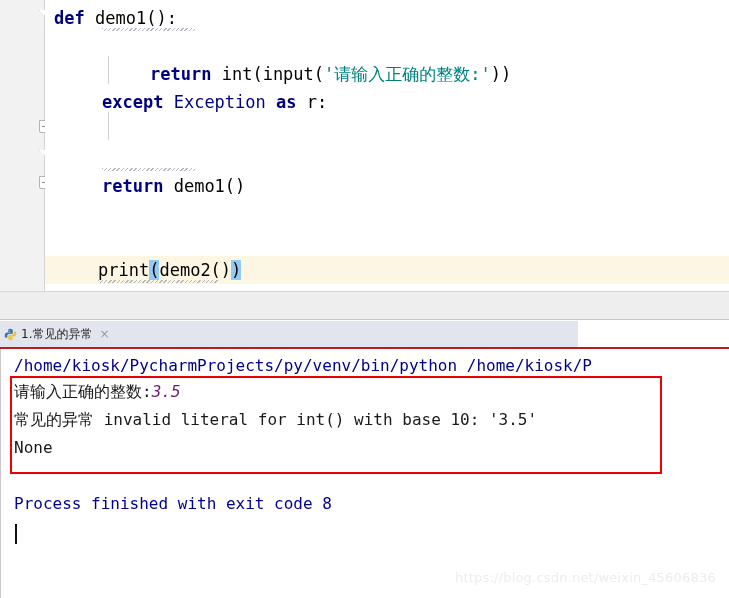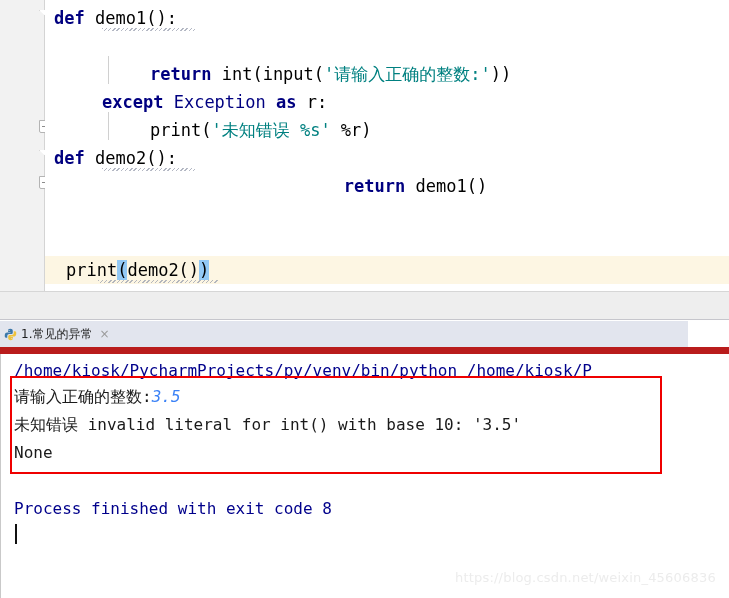--- a/index.html
+++ b/index.html
@@ -84,51 +84,51 @@
   
   .gap {
     position: absolute; left: 0; top: 291px; width: 729px; height: 29px;
     background: #eeeeee;
     border-top: 1px solid #d6d6d6;
     border-bottom: 1px solid #c6c6cc;
   }
 
   
   .tabbar {
-    position: absolute; left: 0; top: 321px; width: 688px; height: 26px;
+    position: absolute; left: 0; top: 321px; width: 578px; height: 26px;
     background: #e2e5ee;
     display: flex; align-items: center;
   }
   .tab {
     display: flex; align-items: center; height: 26px;
     padding: 0 6px 0 4px; gap: 4px;
     font-family: "DejaVu Sans", sans-serif; font-size: 12px; color: #1d1d1d;
   }
   .py-icon { position: relative; width: 13px; height: 13px; flex: 0 0 13px; }
   .tab-label { white-space: nowrap; }
   .tab-close { color: #9a9a9a; font-size: 12px; line-height: 1; padding-left: 3px; }
 
   
   .console {
     position: absolute; left: 0; top: 347px; width: 729px; height: 251px;
     background: #ffffff;
-    border-top: 7px solid #b91c1c;
+    border-top: 2px solid #b91c1c;
   }
   .console-left-rail {
     position: absolute; left: 0; top: 0; width: 1px; height: 251px;
     background: #c9c9c9;
   }
   .cline {
     position: absolute; left: 14px; white-space: pre;
     font-family: "DejaVu Sans Mono", monospace;
     font-size: 16px; line-height: 28px;
   }
   .c-cmd   { color: #00008b; }
   .c-black { color: #1a1a1a; }
-  .c-green { color: #3b82f6; font-style: italic; }
+  .c-green { color: #701a75; font-style: italic; }
   .c-blue  { color: #00008b; }
 
   .redbox {
     position: absolute; left: 10px; top: 376px;
     width: 652px; height: 98px;
     border: 2px solid #ef0000;
     pointer-events: none;
   }
   .caret-block {
     position: absolute; left: 15px; top: 524px;
@@ -162,26 +162,24 @@
       </div>
 
     <div class="code-area">
 
       <div class="indent-guide" style="left:63px; top:56px; height:28px;"></div>
       <div class="indent-guide" style="left:63px; top:112px; height:28px;"></div>
 
     <div class="line" style="top: 4px;"><span class="txt" style="padding-left: 9px;"><span class="kw">def</span><span class="plain"> </span><span class="fn">demo1</span><span class="plain">():</span></span></div>
         <div class="line" style="top: 88px;"><span class="txt" style="padding-left: 57px;"><span class="kw">except</span><span class="plain"> </span><span class="cls">Exception</span><span class="plain"> </span><span class="kw">as</span><span class="plain"> </span><span class="plain">r:</span></span></div>
         <div class="line" style="top: 60px;"><span class="txt" style="padding-left: 105px;"><span class="kw">return</span><span class="plain"> </span><span class="plain">int</span><span class="plain">(</span><span class="plain">input</span><span class="plain">(</span><span class="str">'请输入正确的整数:'</span><span class="plain">))</span></span></div>
-        <div class="line" style="top: 116px;"><span class="txt" style="padding-left: 105px;"><span class="plain">print</span><span class="plain">(</span><span class="str">'未知错误 %s'</span><span class="plain"> %r)</span></span></div>
-        <div class="line" style="top: 144px;"><span class="txt" style="padding-left: 9px;"><span class="kw">def</span><span class="plain"> </span><span class="fn">demo2</span><span class="plain">():</span></span></div>
-        <div class="line" style="top: 172px; text-align: center;"><span class="txt" style="padding-left: 57px;"><span class="kw">return</span><span class="plain"> </span><span class="plain">demo1()</span></span></div>
+        <div class="line" style="top: 172px;"><span class="txt" style="padding-left: 57px;"><span class="kw">return</span><span class="plain"> </span><span class="plain">demo1()</span></span></div>
         <div class="line" style="top: 200px;"><span class="txt" style="padding-left: 9px;"></span></div>
         <div class="line" style="top: 228px;"><span class="txt" style="padding-left: 9px;"></span></div>
-        <div class="line hl-line" style="top: 256px;"><span class="txt" style="padding-left: 21px;"><span class="plain">print</span><span class="plain brace-hl">(</span><span class="plain">demo2()</span><span class="plain brace-hl">)</span></span></div>
+        <div class="line hl-line" style="top: 256px;"><span class="txt" style="padding-left: 21px; margin-left: 32px;"><span class="plain">print</span><span class="plain brace-hl">(</span><span class="plain">demo2()</span><span class="plain brace-hl">)</span></span></div>
         <div class="squiggle" style="top: 28px; left: 57px; width: 93px;"></div>
         <div class="squiggle" style="top: 168px; left: 57px; width: 93px;"></div>
         <div class="squiggle" style="top: 280px; left: 53px; width: 120px;"></div>
       </div>
   </div>
 
   <div class="gap"></div>
 
   <div class="tabbar">
     <div class="tab">
@@ -196,21 +194,21 @@
     </div>
   </div>
 
   <div class="console">
     <div class="console-left-rail"></div>
 
     <div class="cline c-cmd" style="top:3px;">/home/kiosk/PycharmProjects/py/venv/bin/python /home/kiosk/P</div>
 
     <div class="cline" style="top:29px;"><span class="c-black">请输入正确的整数:</span><span class="c-green">3.5</span></div>
 
-    <div class="cline" style="top:57px;"><span class="c-black">未知错误 </span><span class="c-black">invalid literal for int() with base 10: '3.5'</span></div>
+    <div class="cline" style="top:57px;"><span class="c-black">常见的异常 </span><span class="c-black">invalid literal for int() with base 10: '3.5'</span></div>
 
     <div class="cline c-black" style="top:85px;">None</div>
 
     <div class="cline c-blue" style="top:141px;">Process finished with exit code 8</div>
   </div>
 
   <div class="redbox"></div>
 
   <div class="caret-block"></div>
 

